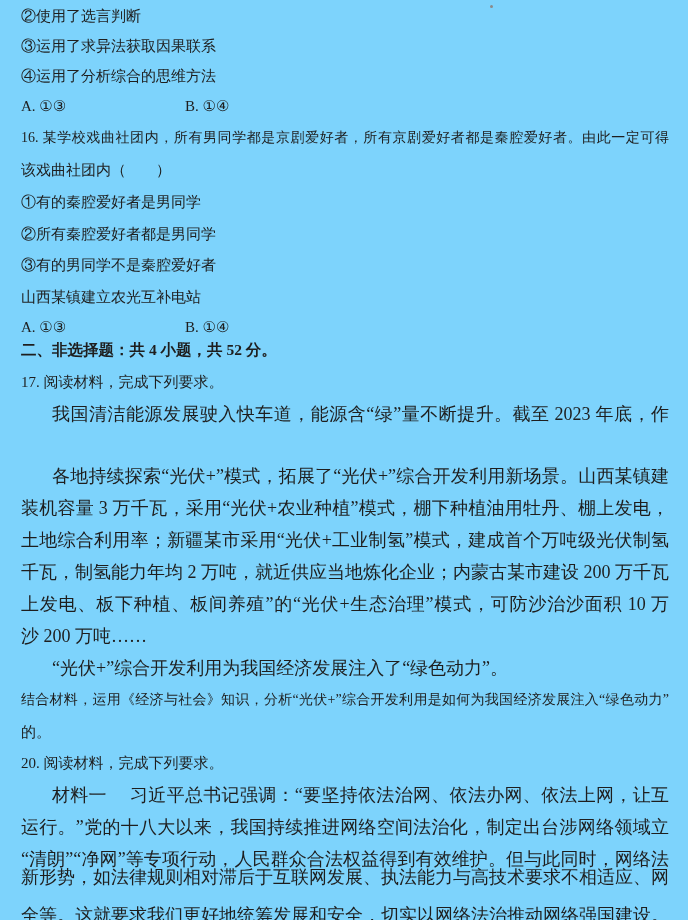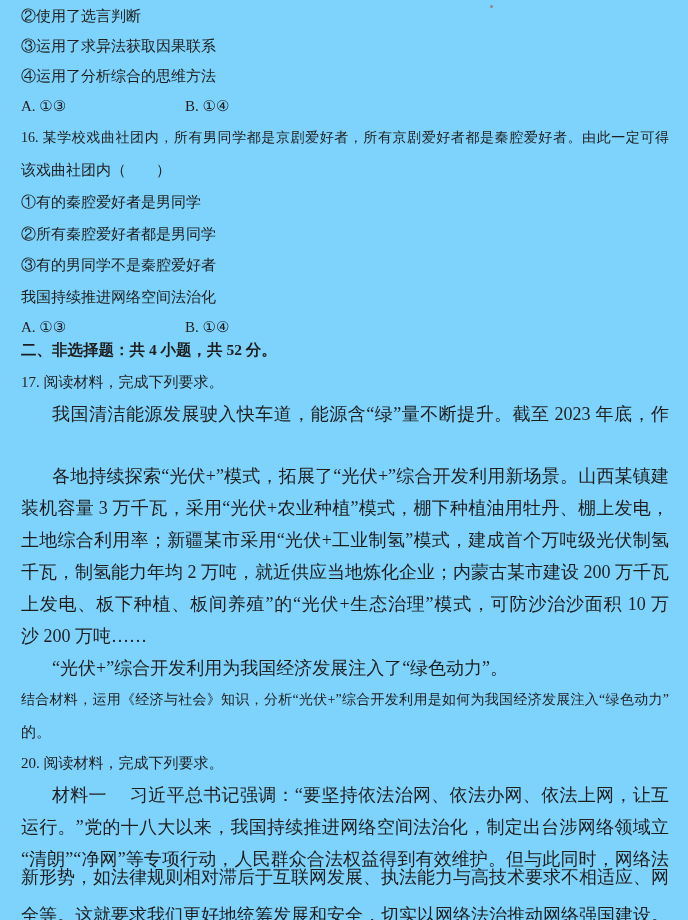--- a/index.html
+++ b/index.html
@@ -49,21 +49,21 @@
     <span>B. ①④</span>
     <span>C. ②③</span>
     <span>D. ②④</span>
   </div>
 
   <div class="line just" style="top:126px">16. 某学校戏曲社团内，所有男同学都是京剧爱好者，所有京剧爱好者都是秦腔爱好者。由此一定可得出，</div>
   <div class="line" style="top:158px">该戏曲社团内（　　）</div>
   <div class="line" style="top:222px">②所有秦腔爱好者都是男同学</div>
   <div class="line" style="top:190px">①有的秦腔爱好者是男同学</div>
   <div class="line" style="top:253px">③有的男同学不是秦腔爱好者</div>
-  <div class="line" style="top:285px">我国持续推进网络空间法治化</div>
+  <div class="line" style="top:285px">山西某镇建立农光互补电站</div>
 
   <div class="line choices" style="top:315px">
     <span>A. ①③</span>
     <span>B. ①④</span>
     <span>C. ②③</span>
     <span>D. ②④</span>
   </div>
 
   <div class="line bold" style="top:338px">二、非选择题：共 4 小题，共 52 分。</div>
 

